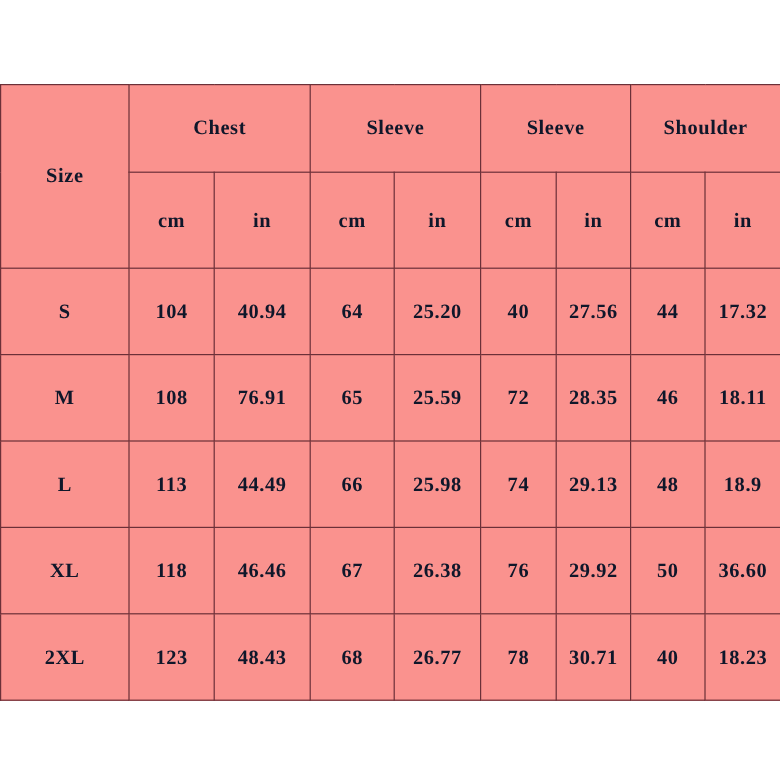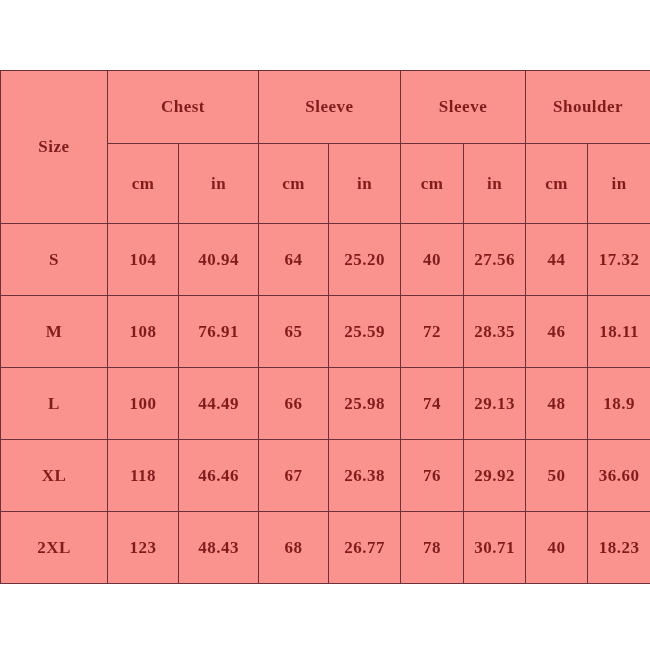--- a/index.html
+++ b/index.html
@@ -23,21 +23,21 @@
     border-collapse: collapse;
     width: 650px;
     table-layout: fixed;
     background: #FA928E;
   }
   table.size-chart td,
   table.size-chart th {
     border: 1px solid #6B3038;
     text-align: center;
     vertical-align: middle;
-    color: #7f1d1d;
+    color: #0f172a;
     font-weight: bold;
     background: #FA928E;
     padding: 0;
     font-size: 17px;
     letter-spacing: 0.5px;
   }
   
   table.size-chart {
     border: 1px solid #6B3038;
   }
@@ -123,21 +123,21 @@
         <td class="data-cell in-cell">76.91</td>
         <td class="data-cell">65</td>
         <td class="data-cell in-cell">25.59</td>
         <td class="data-cell">72</td>
         <td class="data-cell in-cell">28.35</td>
         <td class="data-cell">46</td>
         <td class="data-cell in-cell">18.11</td>
       </tr>
       <tr>
         <td class="size-cell">L</td>
-        <td class="data-cell">100</td>
+        <td class="data-cell">113</td>
         <td class="data-cell in-cell">44.49</td>
         <td class="data-cell">66</td>
         <td class="data-cell in-cell">25.98</td>
         <td class="data-cell">74</td>
         <td class="data-cell in-cell">29.13</td>
         <td class="data-cell">48</td>
         <td class="data-cell in-cell">18.9</td>
       </tr>
       <tr>
         <td class="size-cell">XL</td>

